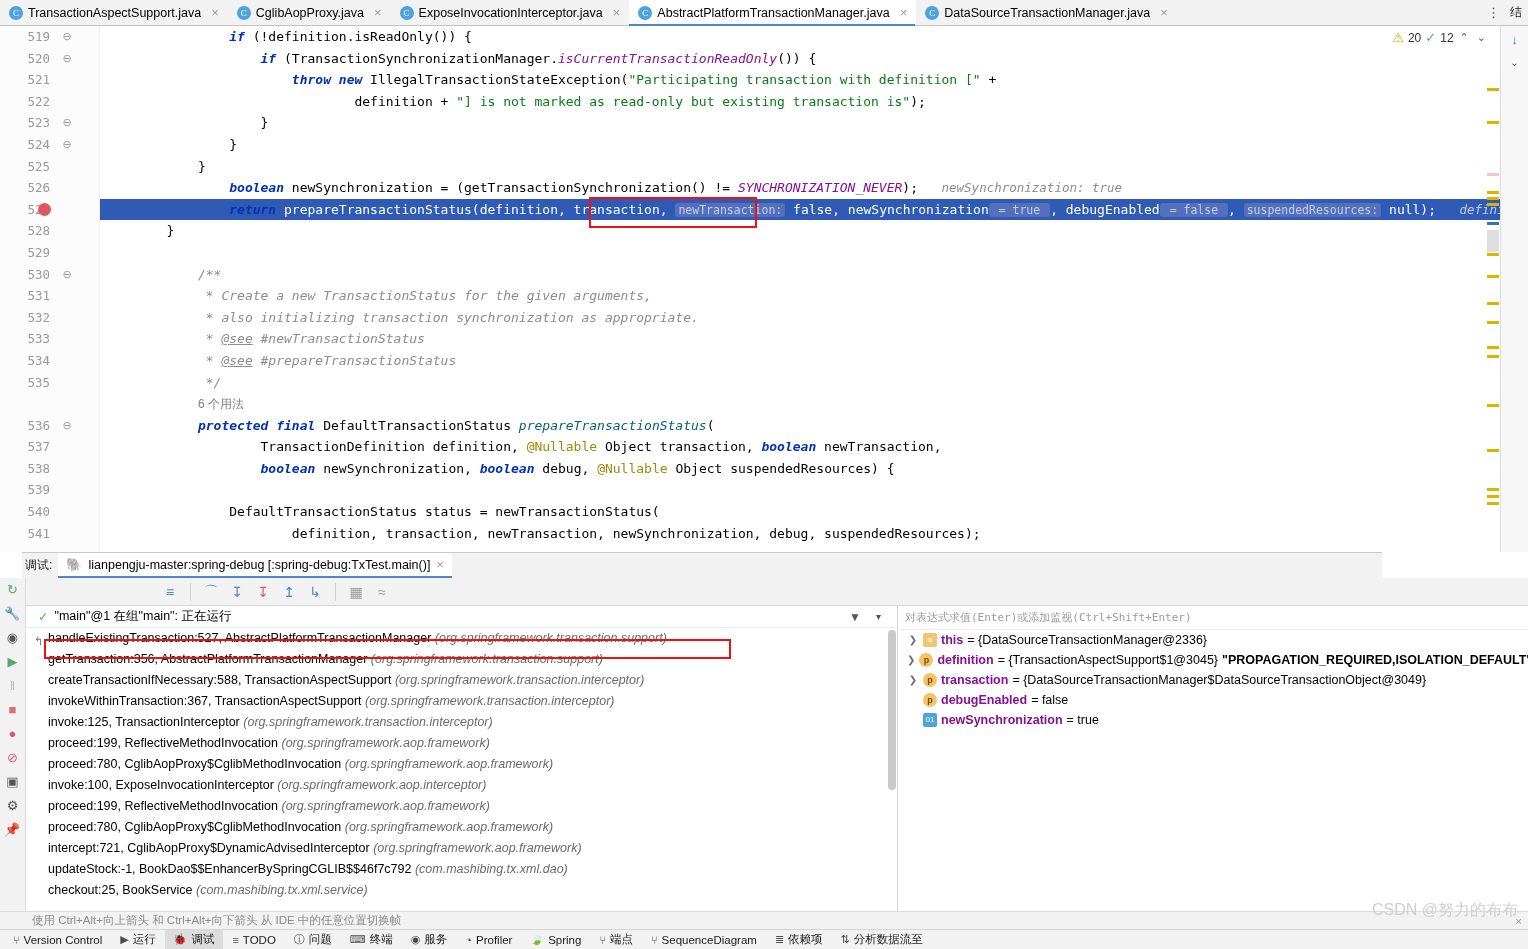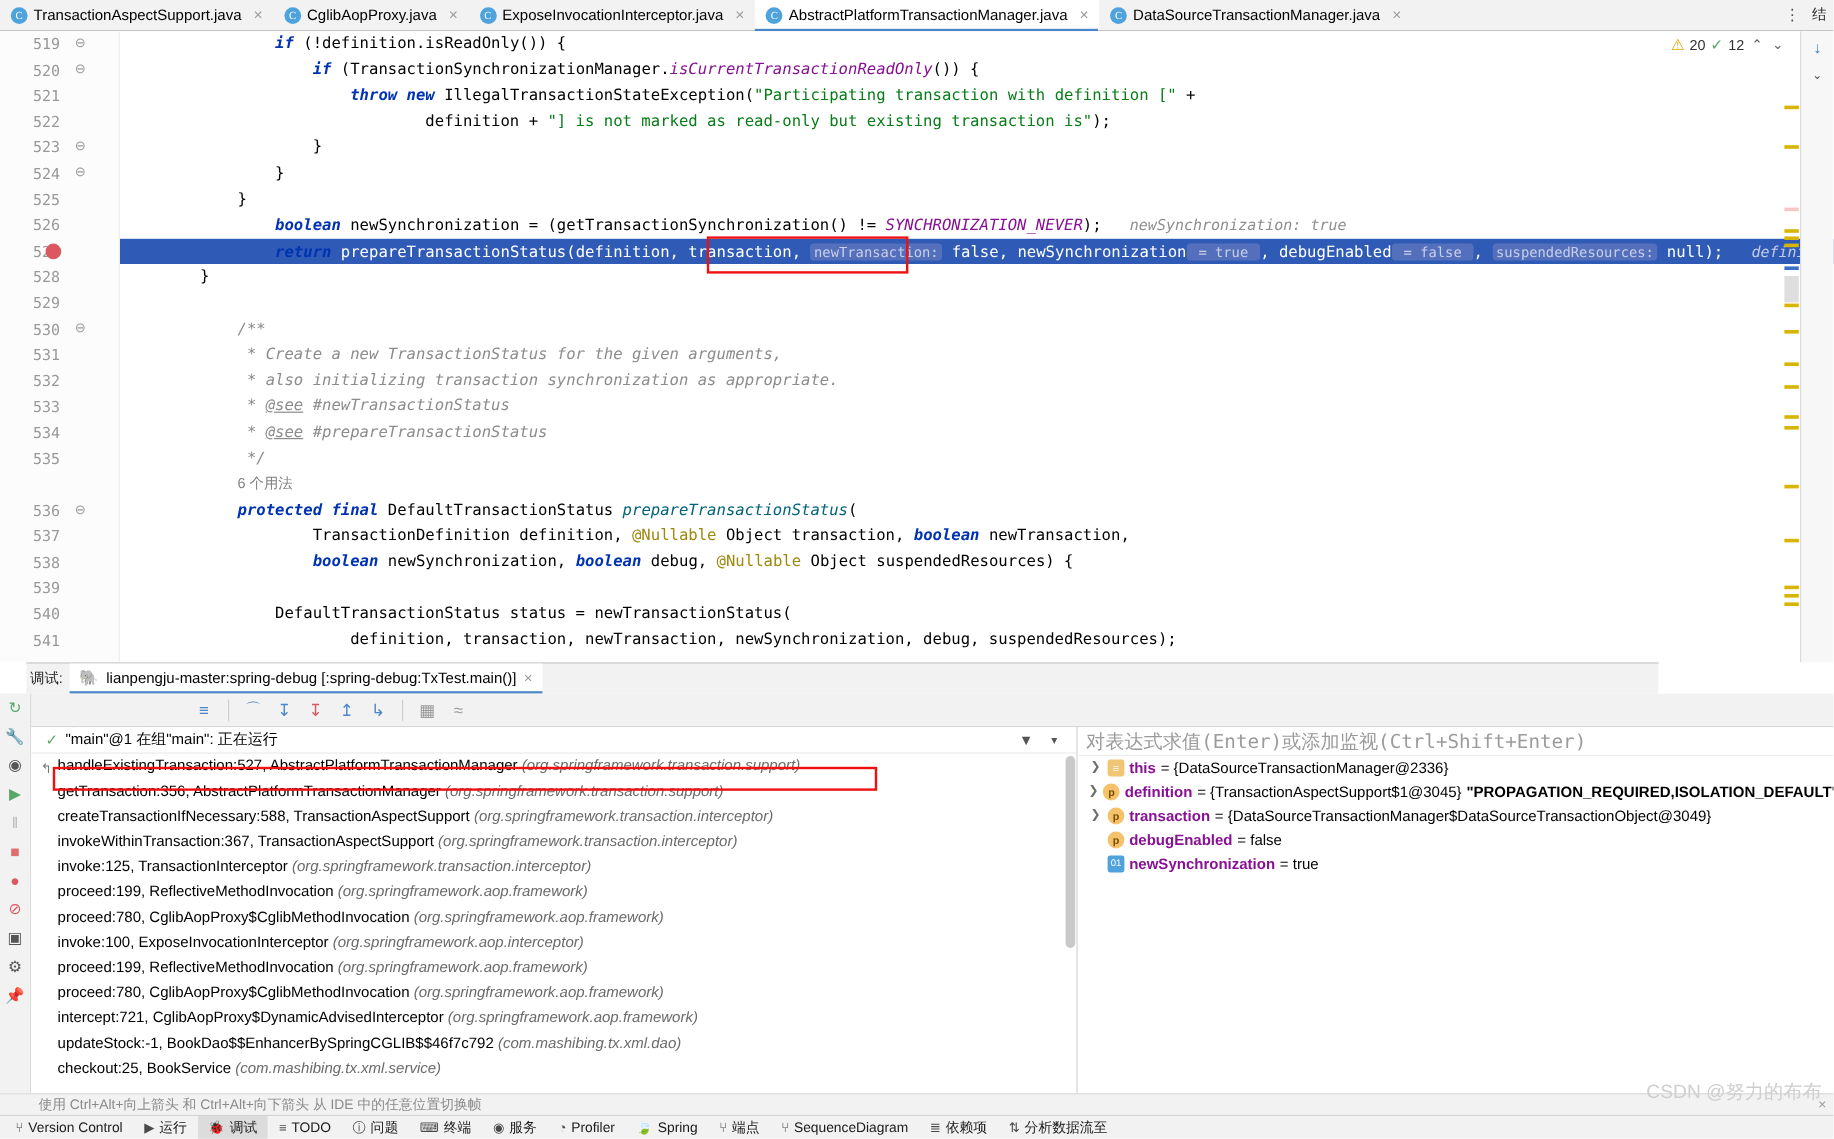--- a/index.html
+++ b/index.html
@@ -190,21 +190,21 @@
     position: absolute; left: 8px; top: 3px; font-size: 11px; color: #777;
   }
 
   
   .vars {
     position: absolute; left: 899px; top: 606px; width: 629px; height: 305px;
     background: #ffffff; overflow: hidden;
   }
   .watch-input {
     height: 24px; line-height: 24px; padding-left: 6px;
-    font-size: 16px; color: #9b9b9b;
+    font-size: 11px; color: #9b9b9b;
     font-family: "DejaVu Sans Mono", monospace;
     border-bottom: 1px solid #ececec;
   }
   .var-row {
     height: 20px; line-height: 20px; font-size: 12.5px;
     display: flex; align-items: center; gap: 4px; padding-left: 8px;
     white-space: nowrap;
   }
   .var-exp { width: 12px; color: #6e6e6e; font-size: 10px; text-align:center;}
   .vi {

